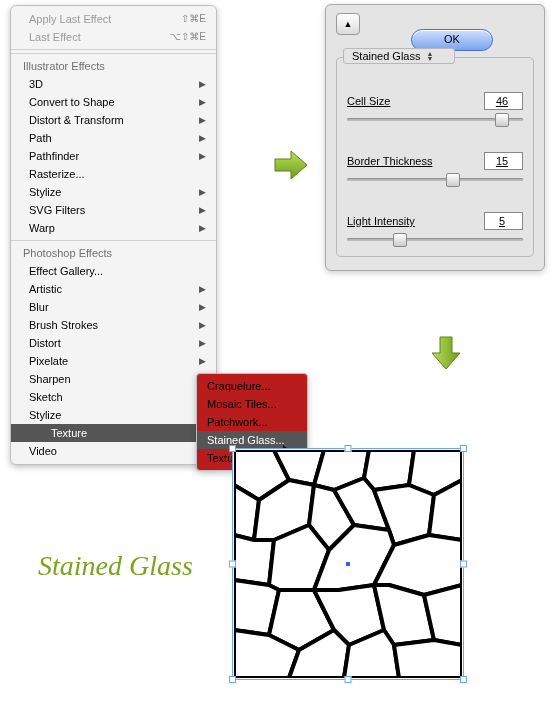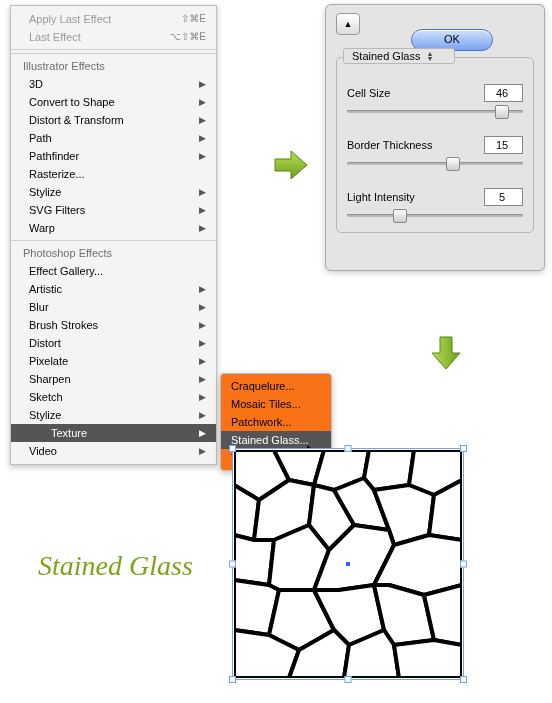--- a/index.html
+++ b/index.html
@@ -14,21 +14,21 @@
     position: relative;
   }
   
   .menu-panel {
     position: absolute;
     left: 10px;
     top: 5px;
     width: 205px;
     background: #f4f4f4;
     border: 1px solid #bfbfbf;
-    border-radius: 0;
+    border-radius: 6px;
     box-shadow: 0 2px 6px rgba(0,0,0,0.25);
     padding: 4px 0;
   }
   .menu-item {
     display: flex;
     align-items: center;
     justify-content: space-between;
     padding: 2px 10px 2px 18px;
     line-height: 14px;
   }
@@ -50,24 +50,24 @@
     background: #555555;
     color: #fff;
     padding-left: 40px;
   }
   .shortcut { color: #888; font-size: 10px; }
   .arrow { font-size: 9px; color: #555; }
   .menu-item.selected .arrow { color:#fff; }
   
   .submenu {
     position: absolute;
-    left: 220px;
+    left: 196px;
     top: 373px;
     width: 110px;
-    background: #f97316;
+    background: #b91c1c;
     border: 1px solid #bfbfbf;
     border-radius: 4px;
     box-shadow: 0 2px 6px rgba(0,0,0,0.25);
     padding: 3px 0;
   }
   .submenu .menu-item { padding: 2px 10px; }
   .submenu .menu-item.selected { background:#555; color:#fff; }
   
   .dialog {
     position: absolute;
@@ -128,22 +128,23 @@
     padding: 1px 18px 1px 8px;
     font-size: 11px;
     display:flex; align-items:center; gap:6px;
   }
   .updown {
     width:10px; display:flex; flex-direction:column; line-height:5px;
     font-size:7px; color:#444;
   }
   .field-row {
     display:flex; align-items:center; justify-content:space-between;
-    margin-top: 18px;
+    margin-top: 26px;
     font-size:11px;
+    text-decoration:underline;
   }
   .field-row:first-of-type { margin-top:10px; }
   .num-box {
     width: 34px; height:16px;
     background:#fff; border:1px solid #888;
     text-align:center; padding-right:3px;
     font-size:11px; line-height:16px;
   }
   .slider {
     height: 14px;

